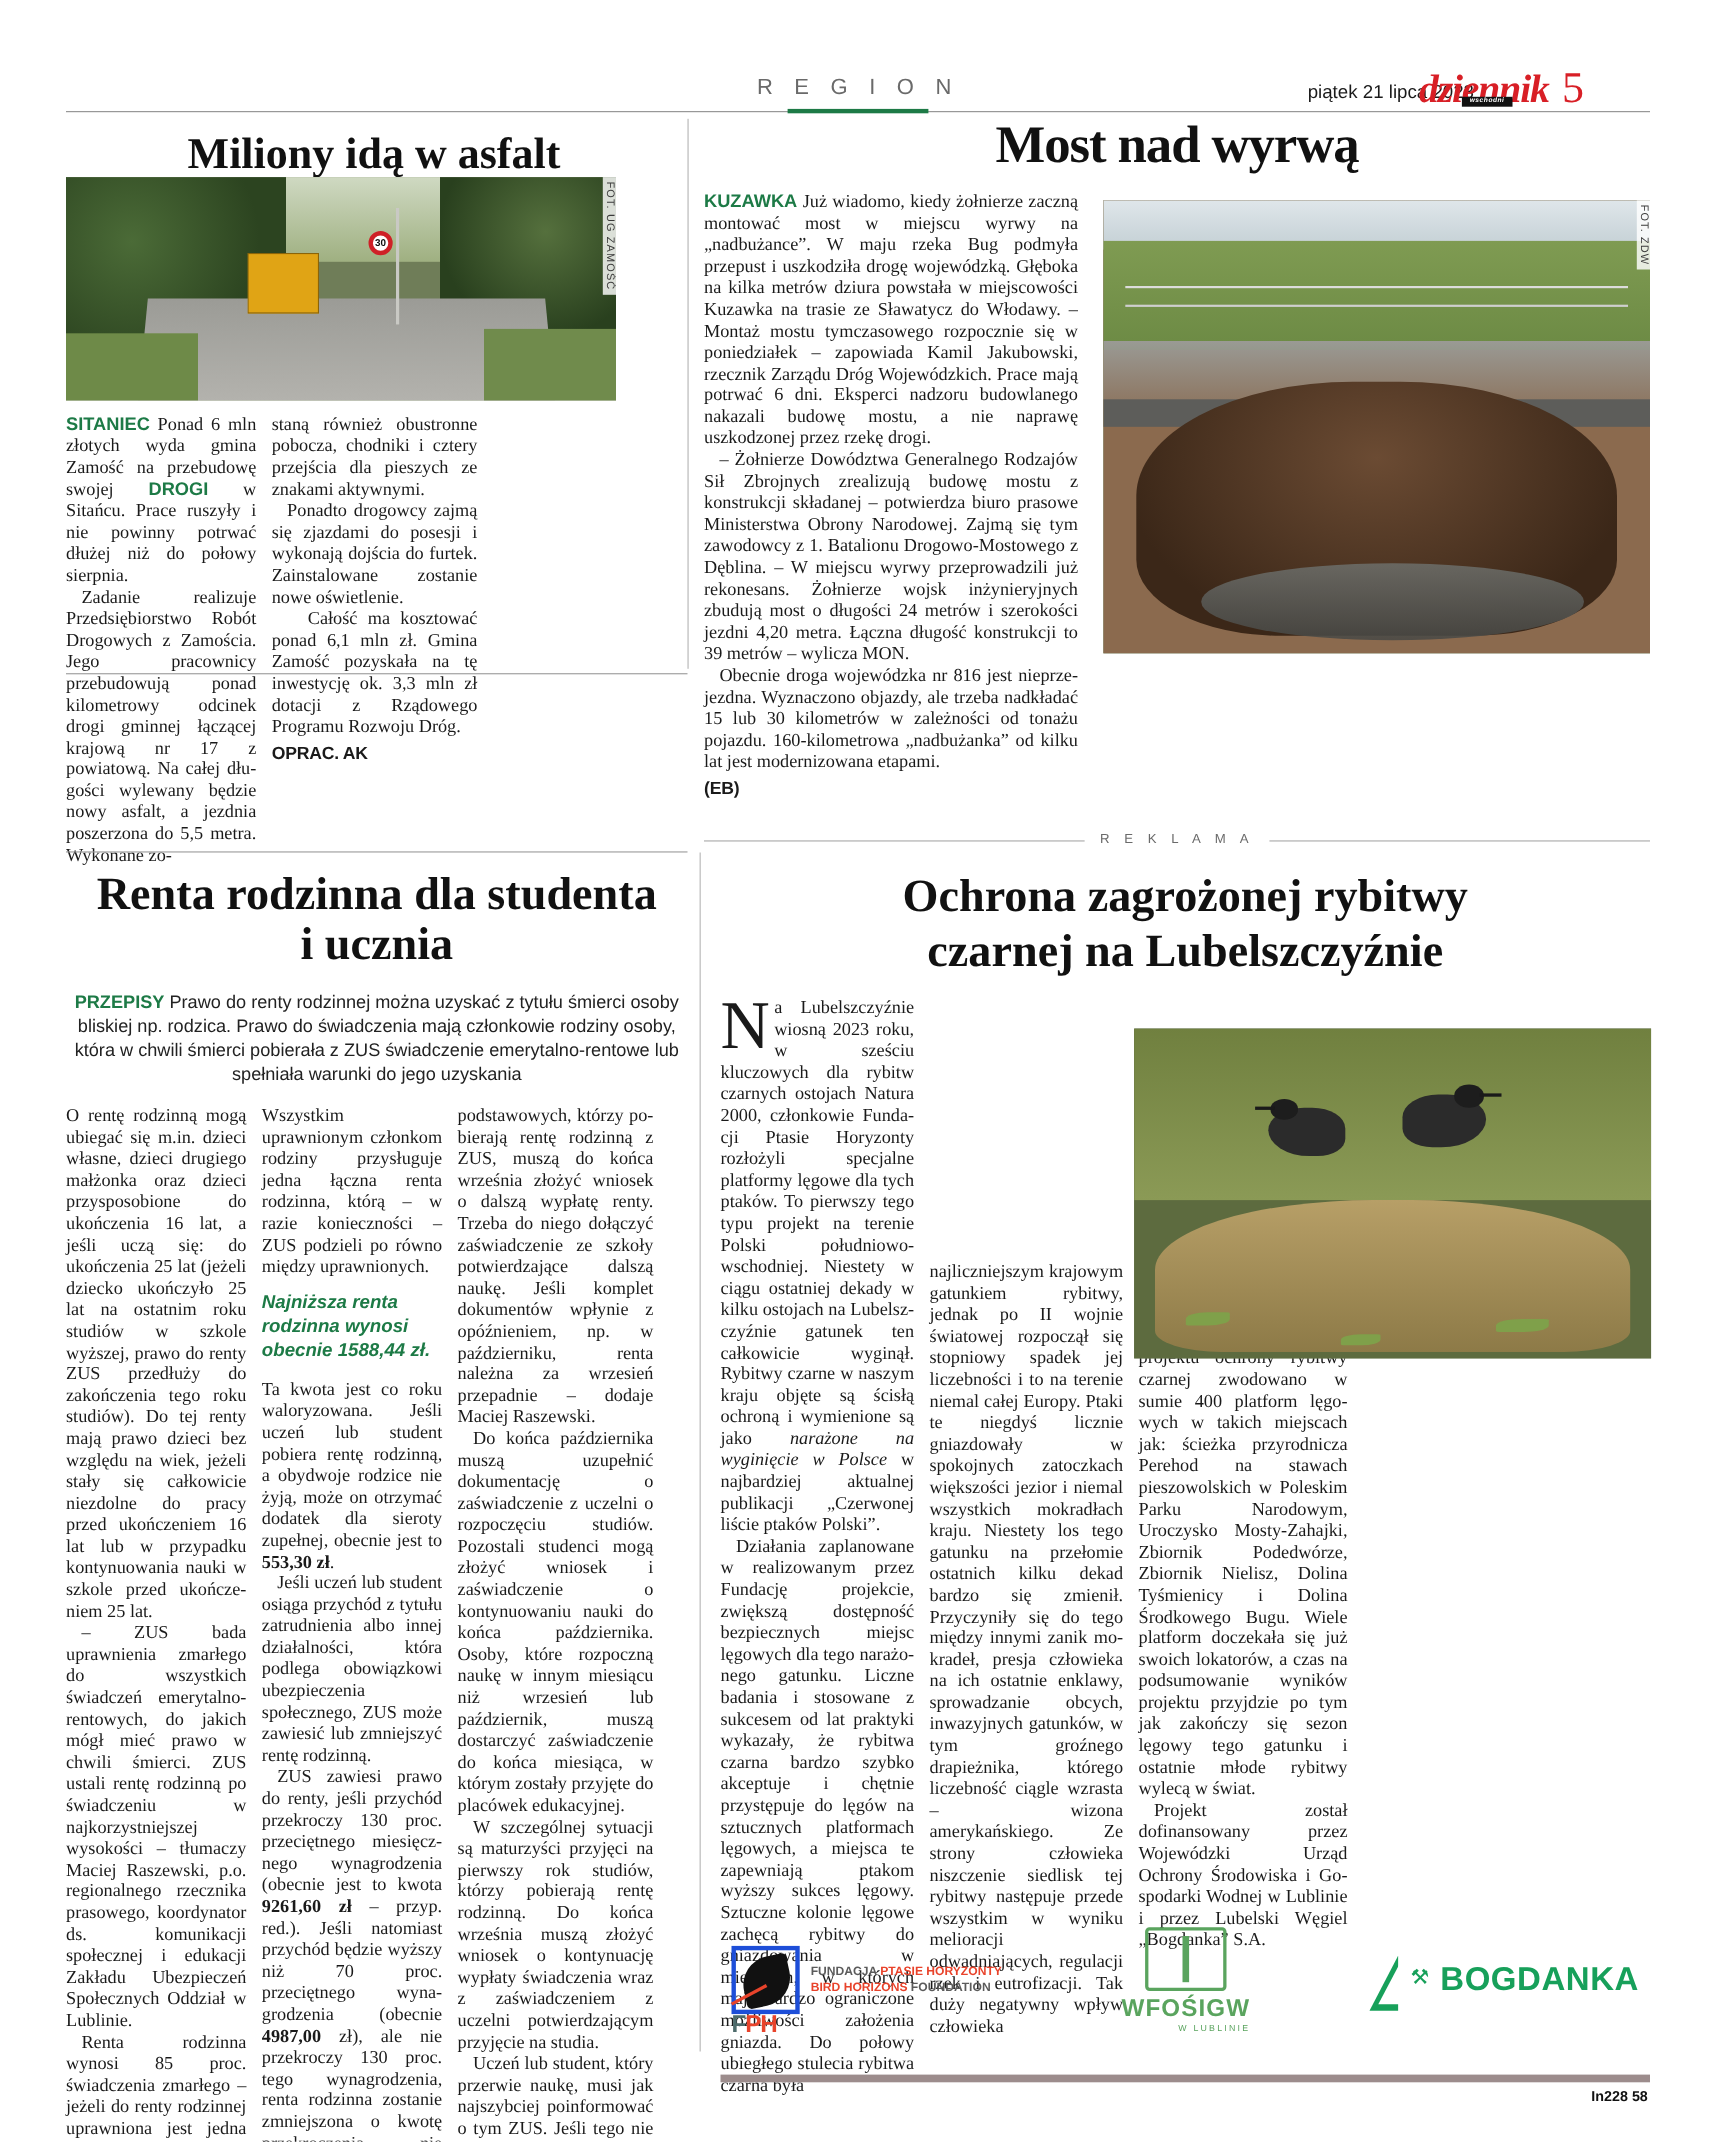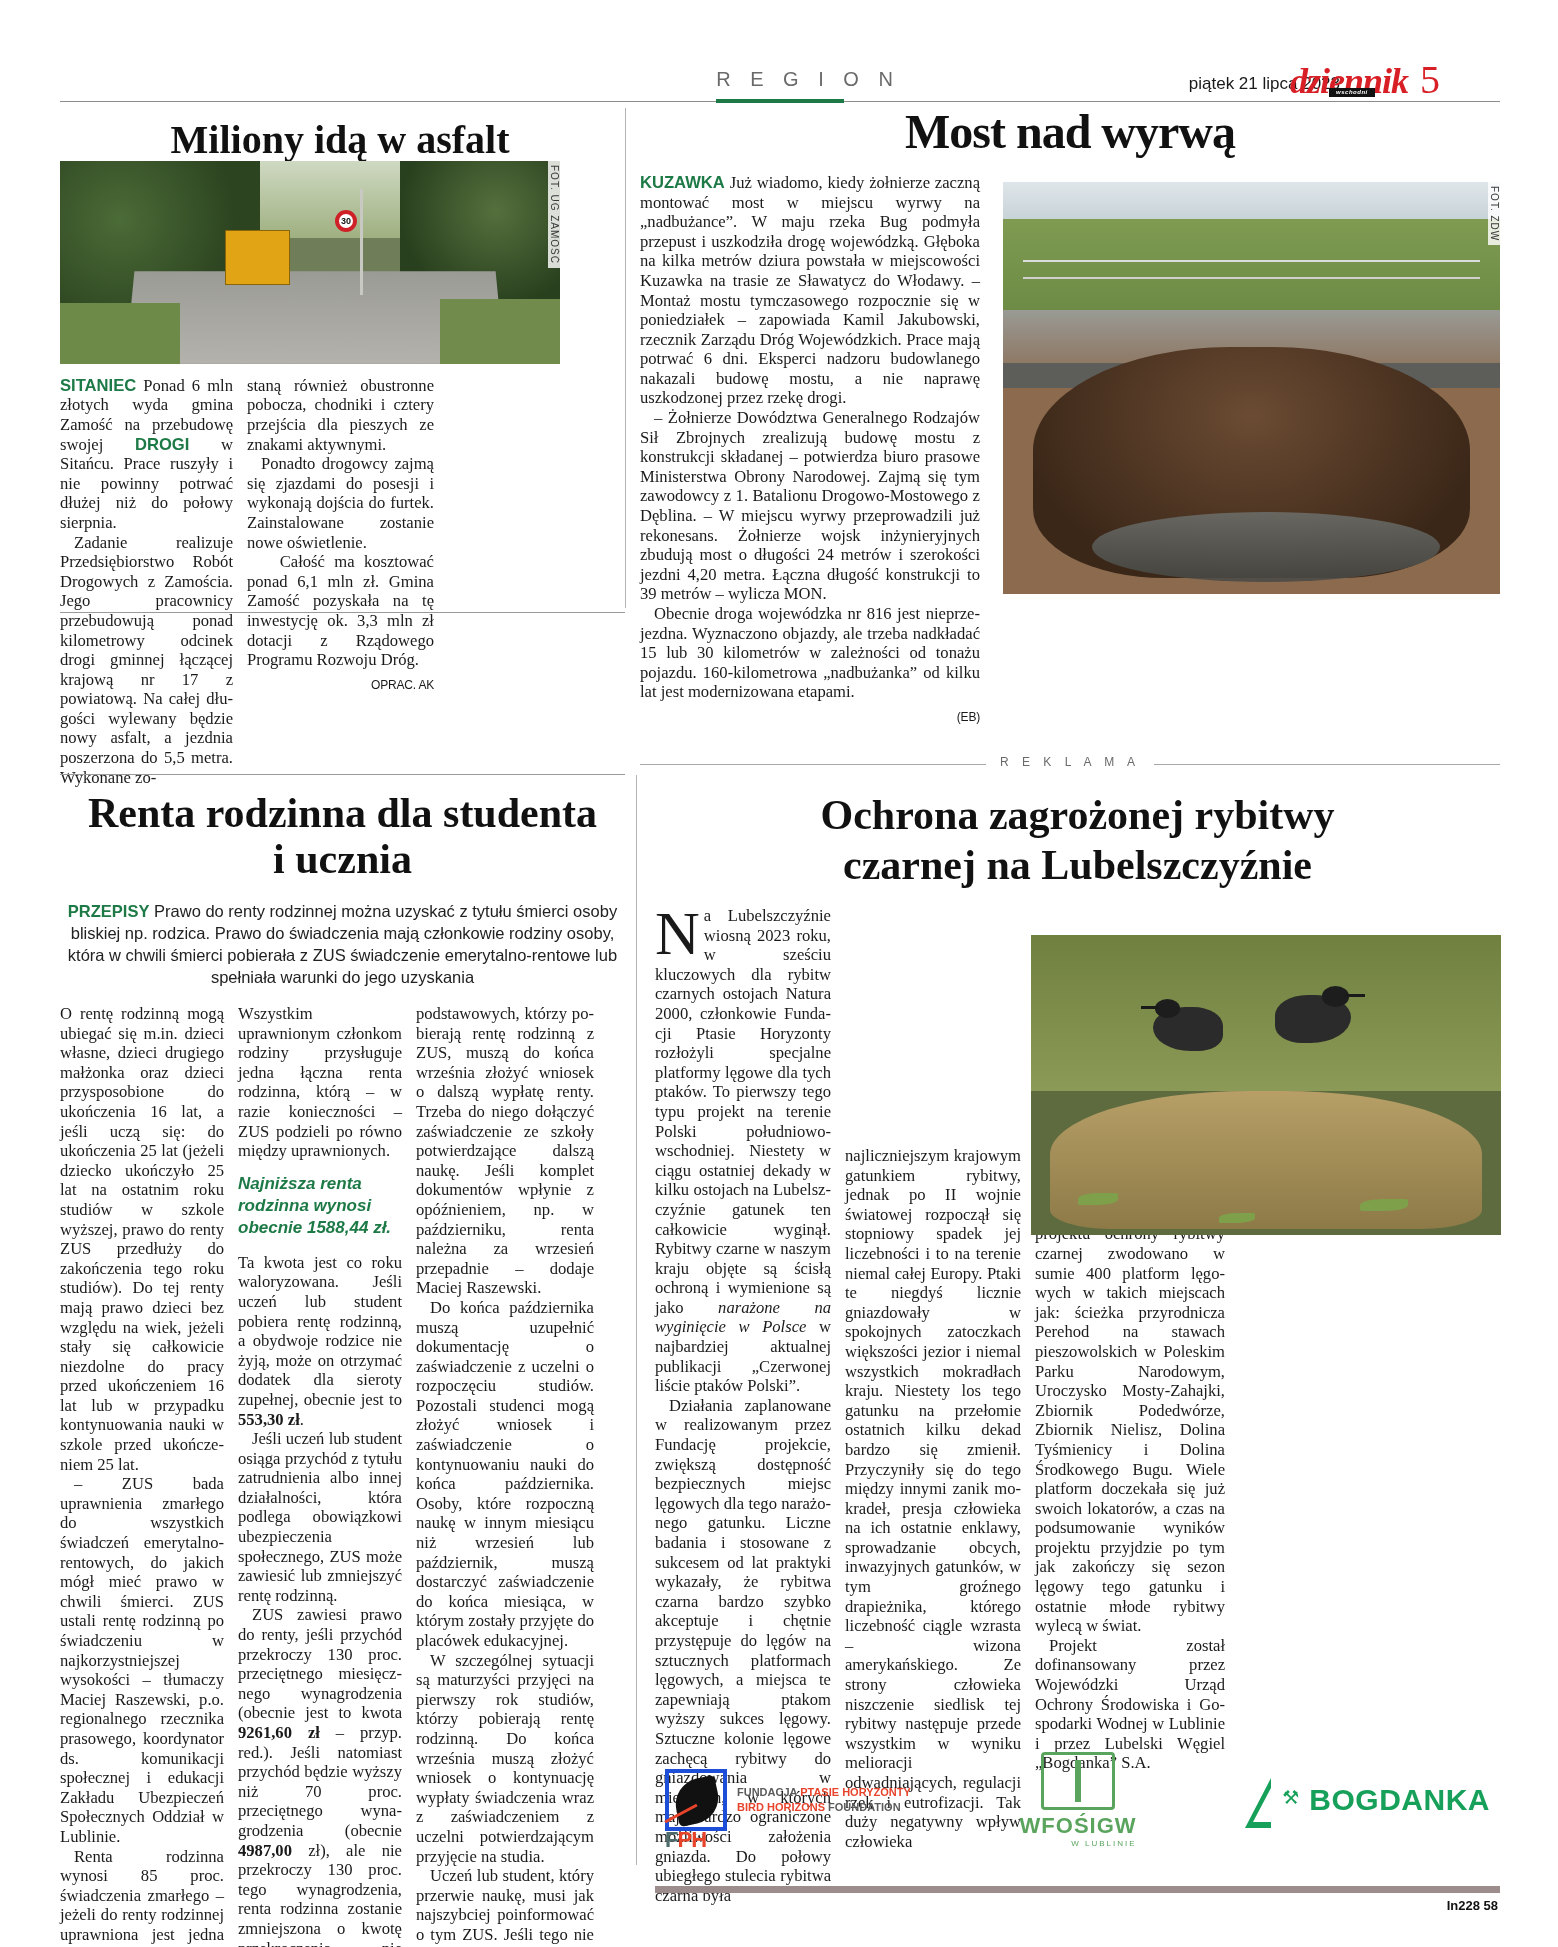--- a/index.html
+++ b/index.html
@@ -13,21 +13,21 @@
   }
   .page { position: relative; width: 1558px; height: 1947px; padding: 0; }
 
   
   .masthead {
     position: absolute; left: 60px; top: 58px; width: 1440px; height: 48px;
   }
   .region-kicker {
     position: absolute; left: 50%; transform: translateX(-50%); top: 10px;
     font-family: "Liberation Sans", sans-serif;
-    font-size: 20px; letter-spacing: 7px; color: #6a6a6a; font-weight: 400; margin-left: 28px;
+    font-size: 20px; letter-spacing: 7px; color: #6a6a6a; font-weight: 400;
   }
   .rule-left, .rule-right {
     position: absolute; top: 43px; height: 1px; background: #8d8d8d;
   }
   .rule-right { left: 0; width: 1440px; }
   .green-bar {
     position: absolute; left: 50%; transform: translateX(-50%); top: 41px;
     width: 128px; height: 4px; background: #1d7a46;
   }
   .dateline {
@@ -57,22 +57,22 @@
   .body-col {
     font-family: "Liberation Serif", serif;
     font-size: 16.6px; line-height: 19.6px; text-align: justify;
     hyphens: auto; -webkit-hyphens: auto;
   }
   .body-col p { text-indent: 14px; margin: 0; }
   .body-col p.first { text-indent: 0; }
   .tag { font-family: "Liberation Sans", sans-serif; font-weight: bold; color: #1d7a46; }
   .b { font-weight: bold; }
   .sig {
-    font-family: "Liberation Sans", sans-serif; font-weight: normal;
-    font-size: 12px; text-align: right; letter-spacing: -0.2px; margin-top: 6px;
+    font-family: "Liberation Sans", sans-serif; font-weight: bold;
+    font-size: 16px; text-align: left; letter-spacing: -0.2px; margin-top: 6px;
   }
   .vrule { position: absolute; width: 1px; background: #b4b4b4; }
   .hrule { position: absolute; height: 1px; background: #9a9a9a; }
 
   
   #art-asphalt { position: absolute; left: 60px; top: 108px; width: 560px; }
   #art-asphalt .hl { font-size: 40px; text-align: center; padding: 12px 0 0; }
   .photo {
     position: relative; background: #6f7d58; overflow: hidden;
   }

